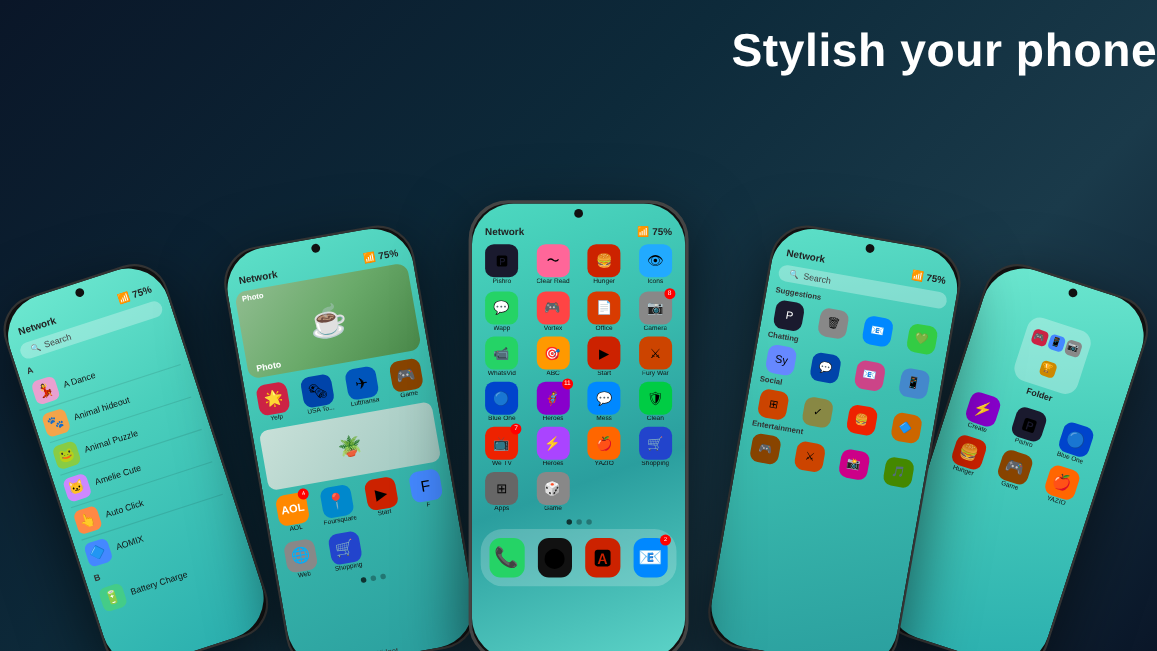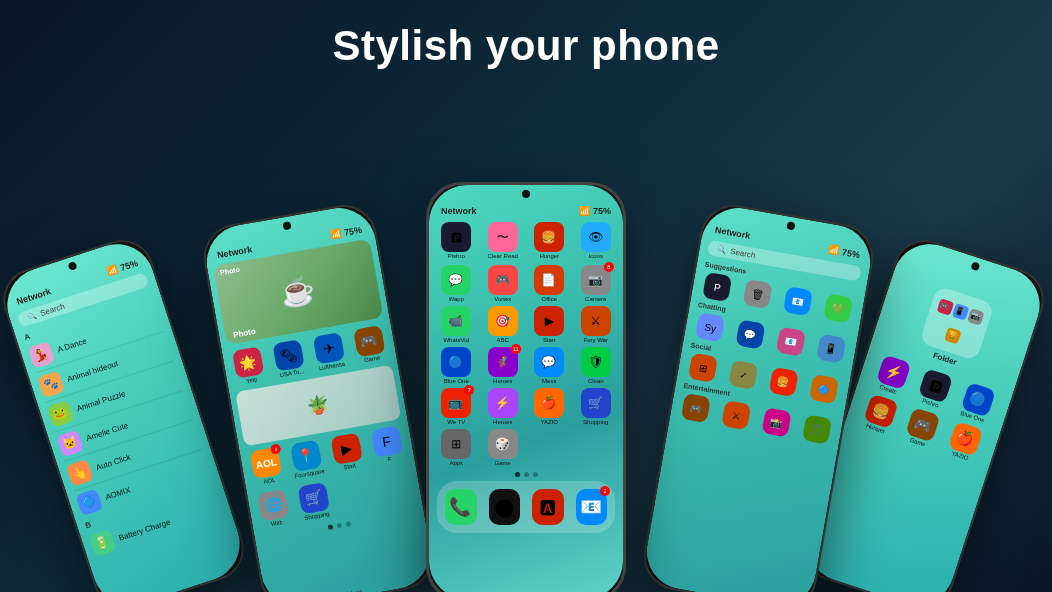--- a/index.html
+++ b/index.html
@@ -6,21 +6,21 @@
     body {
       width: 1052px;
       height: 592px;
       overflow: hidden;
       background: linear-gradient(135deg, #0a1628 0%, #0d2a3a 40%, #1a3a4a 70%, #0a1628 100%);
       font-family: 'Arial', sans-serif;
       position: relative;
     }
 
     .headline {
-      text-align: center;
+      text-align: right;
       color: white;
       font-size: 42px;
       font-weight: 700;
       padding-top: 22px;
       letter-spacing: 0.5px;
       position: relative;
       z-index: 10;
     }
 
     .phones-container {

